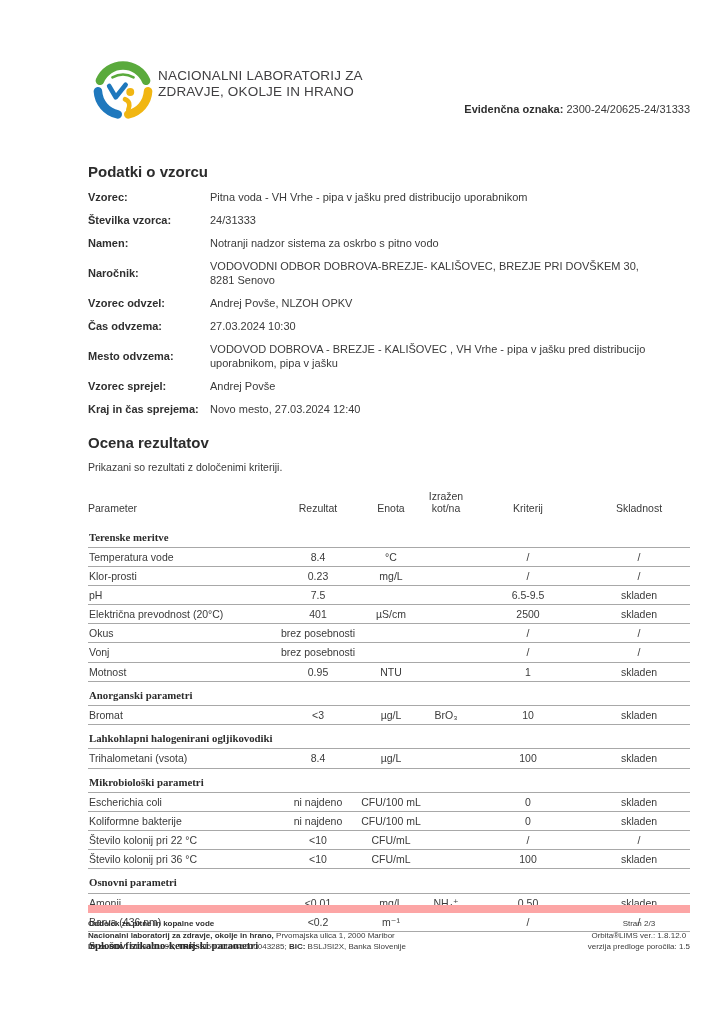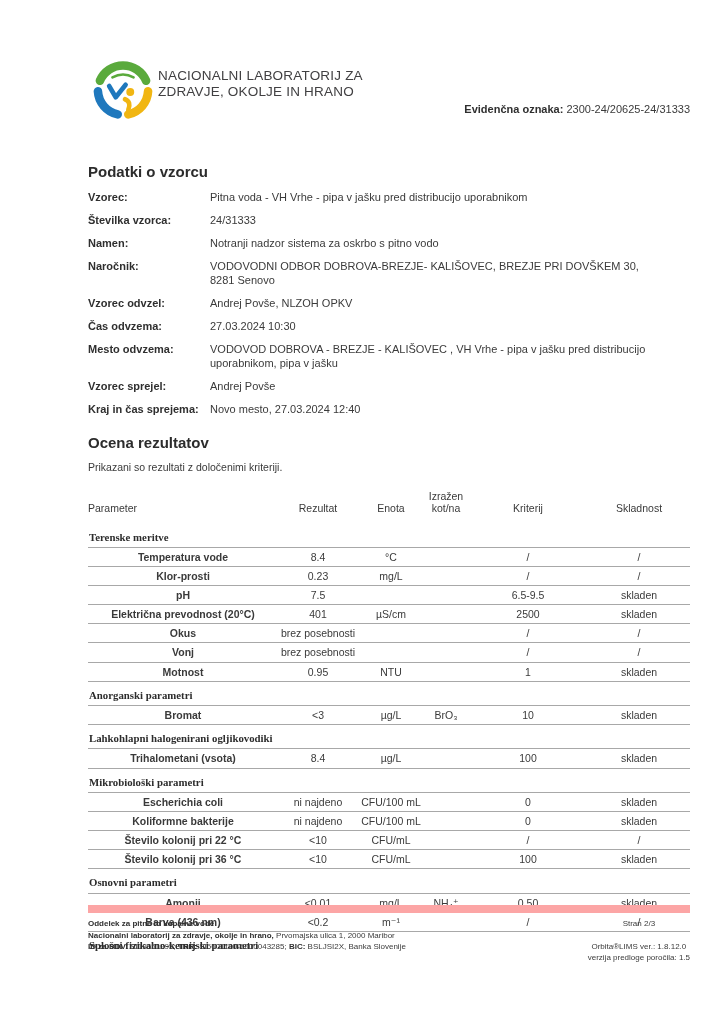--- a/index.html
+++ b/index.html
@@ -14,52 +14,52 @@
     position:absolute;left:158px;top:68px;
     font-size:13.5px;line-height:16px;color:#414042;letter-spacing:.2px;
   }
   #evidence{
     position:absolute;right:34px;top:103px;font-size:11px;color:#3a3a3a;
   }
   #evidence b{color:#2f2f2f;}
   
   #sample-section{position:absolute;left:88px;top:163px;width:602px;}
   .section-title{font-size:15px;font-weight:bold;color:#2c2c2c;margin:0 0 10px 0;}
-  .field-row{display:flex;font-size:11px;line-height:14px;margin-bottom:9px;}
+  .field-row{display:flex;font-size:11px;line-height:14px;margin-bottom:9px;align-items:center;}
   .field-label{width:122px;flex:0 0 122px;font-weight:bold;color:#2f2f2f;}
   .field-value{width:455px;flex:0 0 455px;color:#3a3a3a;}
   
   #results-section{position:absolute;left:88px;top:434px;width:602px;}
   #results-note{font-size:10.5px;margin:8px 0 17px 0;color:#3a3a3a;}
   table#results{border-collapse:collapse;table-layout:fixed;width:602px;font-size:10.5px;}
   #results th{
     font-weight:normal;text-align:center;vertical-align:bottom;
     line-height:1.18;padding:0 0 9px 0;color:#3a3a3a;
   }
   #results th.param{text-align:left;}
   #results td{line-height:1.15;}
   #results tr.data-row td{
     border-top:1px solid #a8a8a8;border-bottom:1px solid #a8a8a8;
     padding:3px 1px;text-align:center;white-space:nowrap;overflow:visible;
   }
-  #results tr.data-row td.param{text-align:center;padding-left:1px;font-weight:bold;}
+  #results tr.data-row td.param{text-align:left;padding-left:1px;}
   #results tr.group-row td{
     font-weight:bold;color:#2c2c2c;text-align:left;
     padding:7px 0 4px 1px;font-size:10.8px;font-family:Liberation Serif, serif;
   }
   
   #footer{
     position:absolute;left:88px;top:905px;width:602px;
     border-top:8px solid #fca5a5;padding-top:5px;
     display:flex;justify-content:space-between;
     font-size:8px;line-height:11.5px;color:#3a3a3a;
   }
   #footer b{color:#2f2f2f;}
   #footer-right{text-align:center;}
-  #footer-right .lims{margin-top:11px;}
+  #footer-right .lims{}
 </style>
 </head>
 <body>
 
 <svg id="logo" viewBox="0 0 100 100" xmlns="http://www.w3.org/2000/svg">
   <g fill="none" stroke-linecap="round">
     <path d="M15 36 A38 38 0 0 1 85 36" stroke="#5aaa3c" stroke-width="13"></path>
     <path d="M12 52 A38 38 0 0 0 42 87" stroke="#1f78bd" stroke-width="13"></path>
     <path d="M88 52 A38 38 0 0 1 58 87" stroke="#f1b612" stroke-width="13"></path>
     <path d="M34 31 Q50 22 66 31" stroke="#5aaa3c" stroke-width="4"></path>

